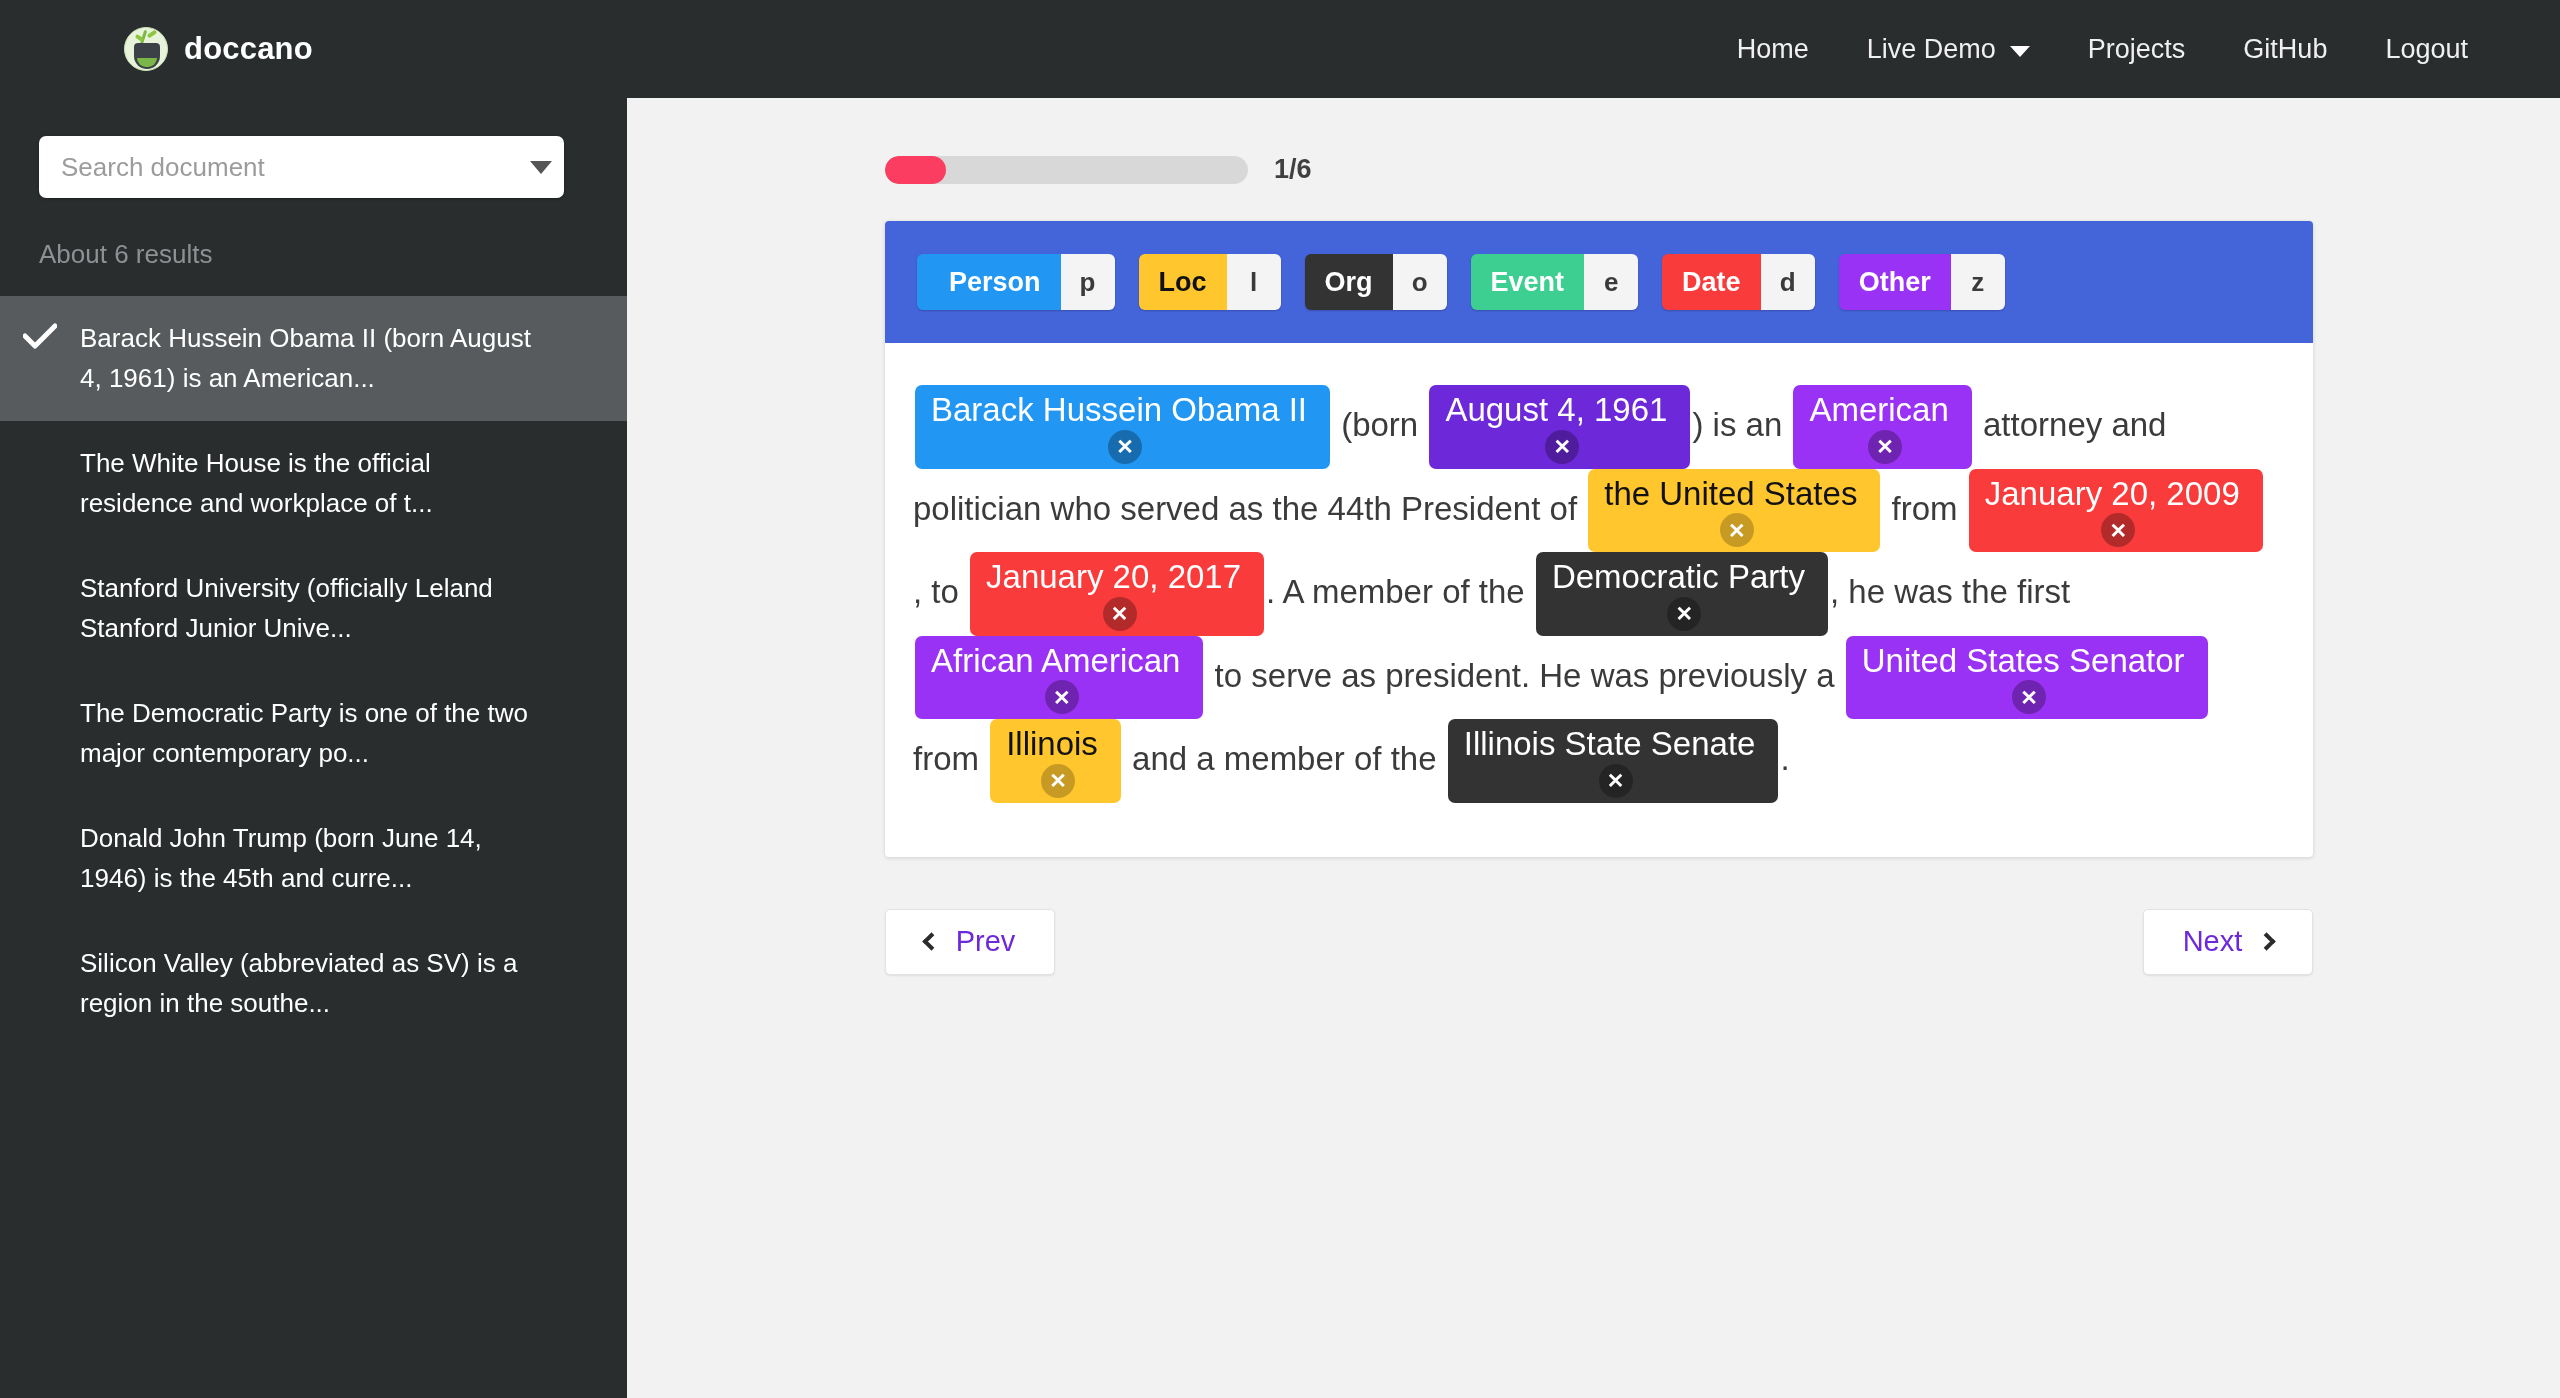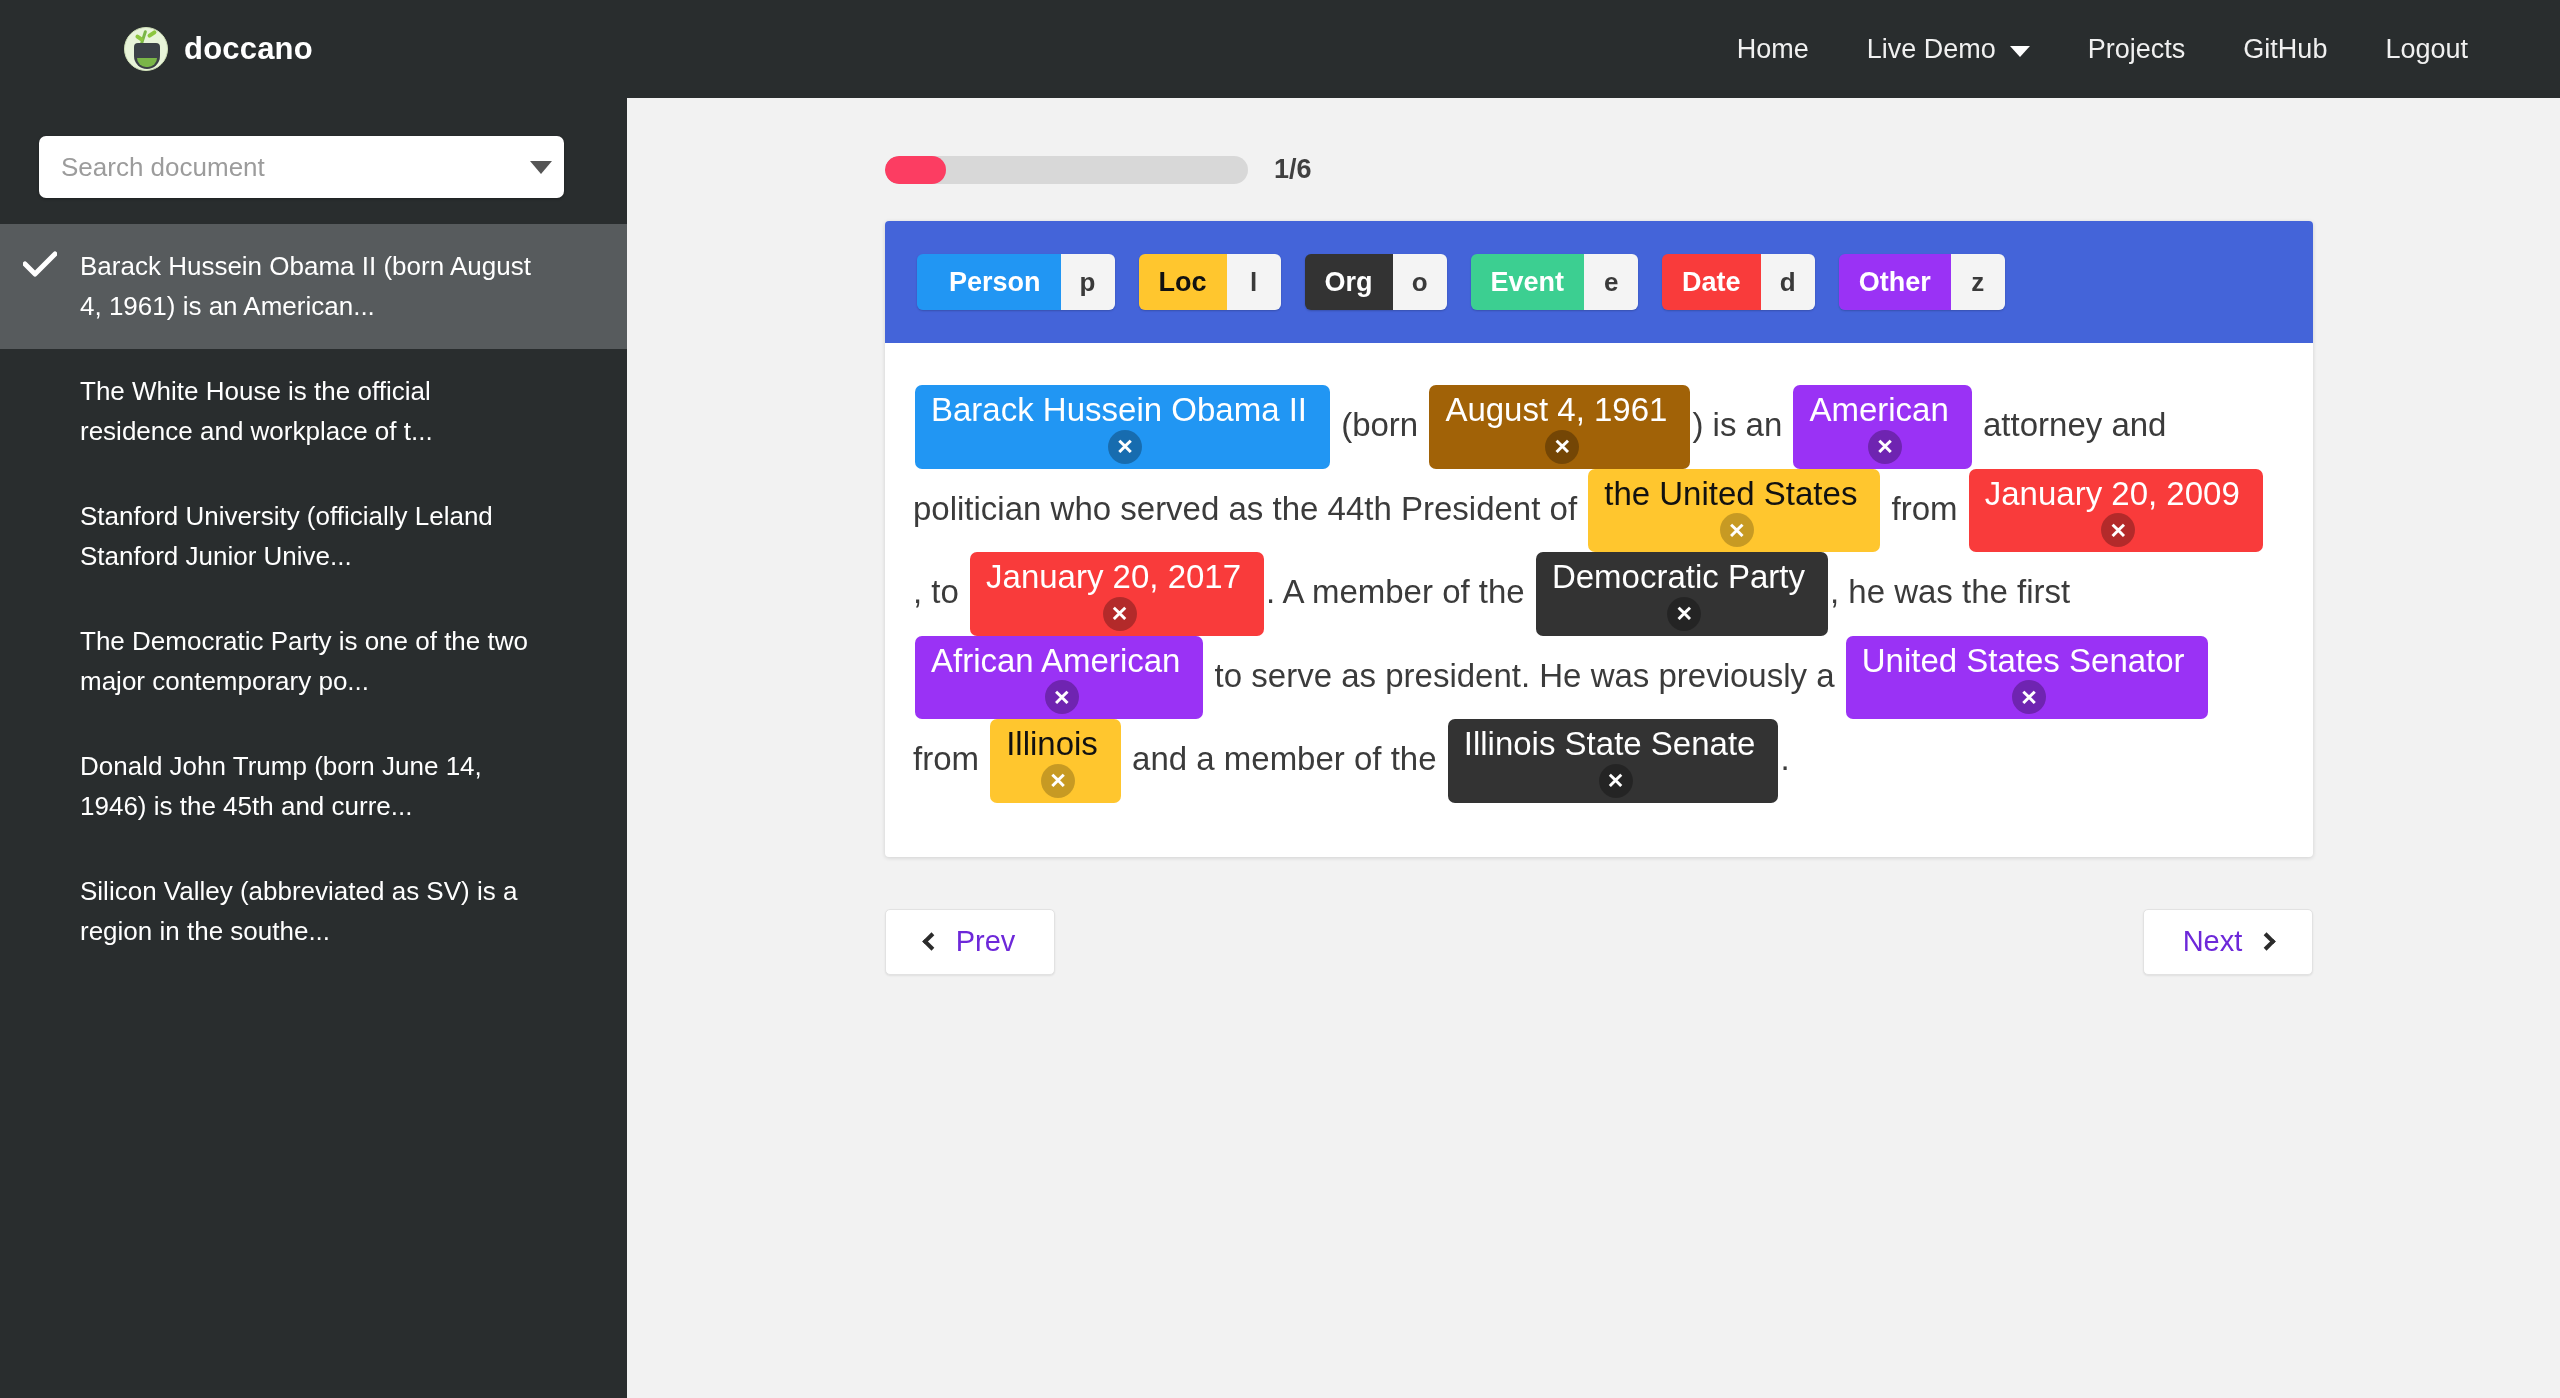--- a/index.html
+++ b/index.html
@@ -236,20 +236,21 @@
 
 <div class="sidebar">
   <div class="search-wrap">
     <div class="search-box">
       <input class="search-input" type="text" placeholder="Search document" style="">
       <span class="search-chev">
           <i></i>
         </span>
     </div>
   </div>
+  <div class="results-count">About 6 results</div>
   <div class="doc-list" id="doc-list">
       <div class="doc-item selected">
         <div class="doc-check">
           <svg width="34" height="26" viewBox="0 0 34 26">
             <path d="M2 13 L12 23 L32 3" stroke="#ffffff" stroke-width="5" fill="none" stroke-linecap="round" stroke-linejoin="round"></path>
           </svg>
         </div>
         <div class="doc-text">Barack Hussein Obama II (born August 4, 1961) is an American...</div>
       </div>
       <div class="doc-item">
@@ -307,21 +308,21 @@
           <div class="chip-key">d</div>
         </div>
         <div class="chip">
           <div class="chip-name" style="background: rgb(154, 50, 245); color: rgb(255, 255, 255);">Other</div>
           <div class="chip-key">z</div>
         </div>
       </div>
     <div class="doc-body" id="doc-body"><span class="ent" style="background: rgb(33, 150, 243); color: rgb(255, 255, 255);">
           <span class="ent-text">Barack Hussein Obama II</span>
           <span class="ent-x">✕</span>
-        </span><span> (born </span><span class="ent" style="background: #a16207; color: rgb(255, 255, 255);">
+        </span><span> (born </span><span class="ent" style="background: #6d28d9; color: rgb(255, 255, 255);">
           <span class="ent-text">August 4, 1961</span>
           <span class="ent-x">✕</span>
         </span><span>) is an </span><span class="ent" style="background: rgb(154, 50, 245); color: rgb(255, 255, 255);">
           <span class="ent-text">American</span>
           <span class="ent-x">✕</span>
         </span><span> attorney and politician who served as the 44th President of </span><span class="ent light" style="background: rgb(255, 198, 46); color: rgb(17, 17, 17);">
           <span class="ent-text">the United States</span>
           <span class="ent-x">✕</span>
         </span><span> from </span><span class="ent" style="background: rgb(249, 59, 59); color: rgb(255, 255, 255);">
           <span class="ent-text">January 20, 2009</span>

